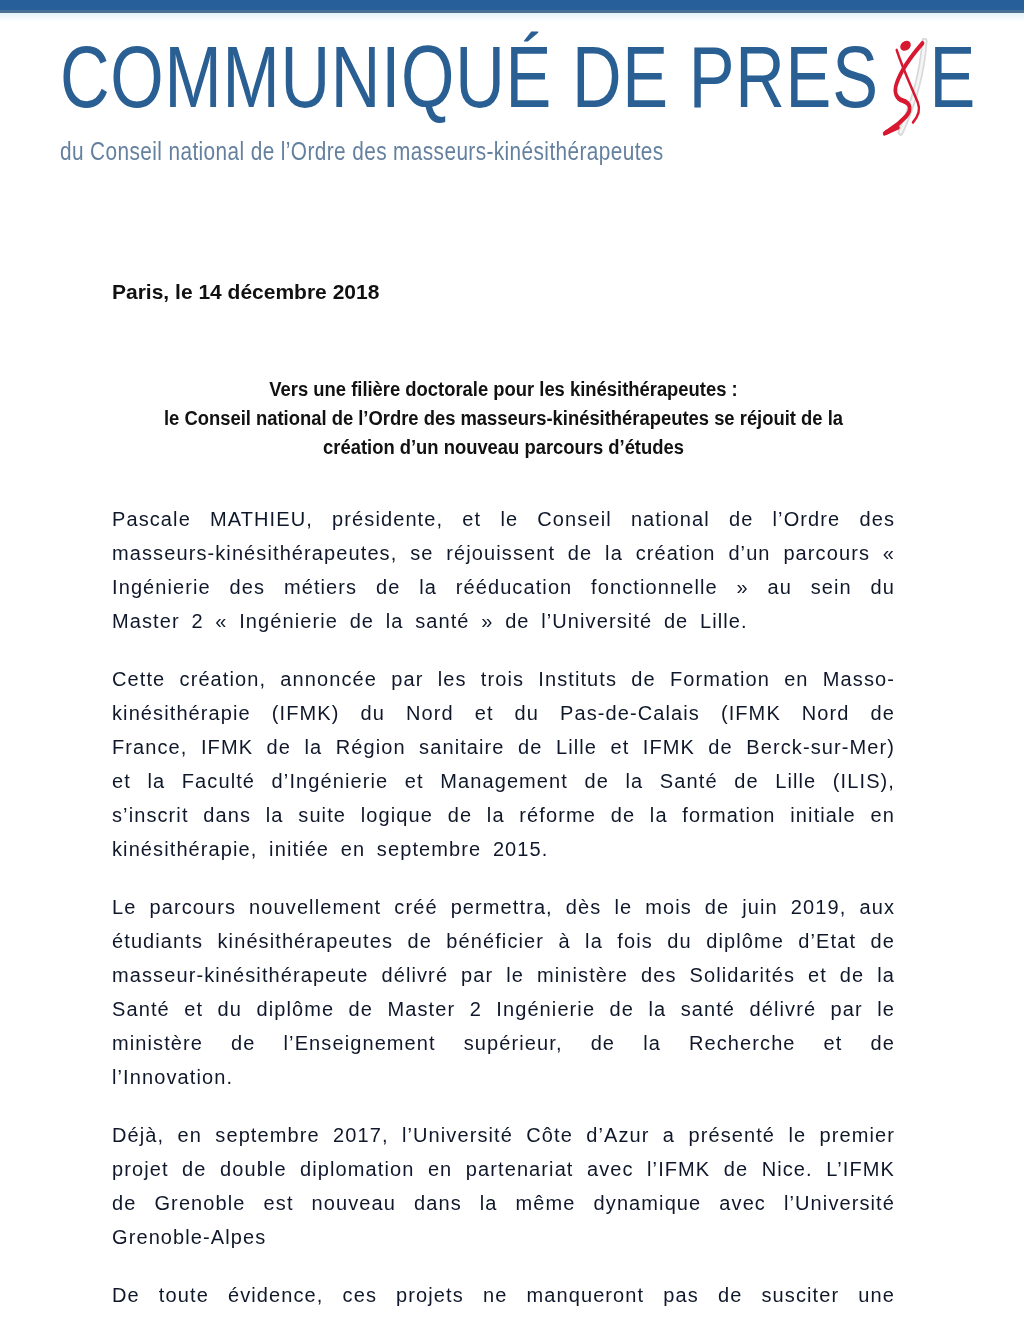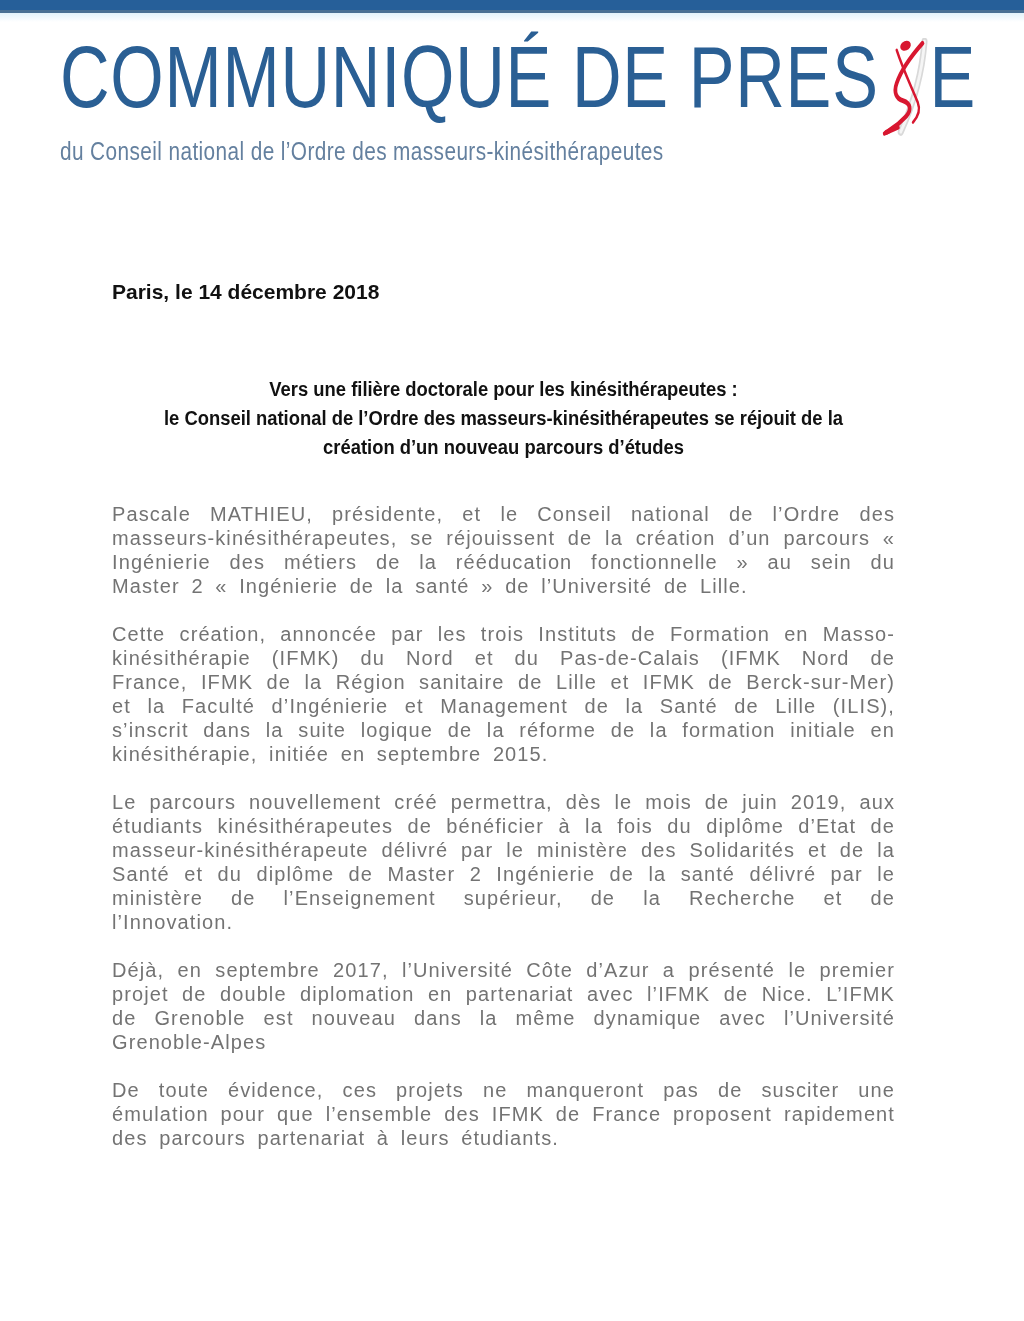--- a/index.html
+++ b/index.html
@@ -38,23 +38,23 @@
     margin: 112px 0 0; line-height: 26px;
     text-align: left; font-weight: bold; font-size: 21px; color: #111;
   }
   .headline {
     margin: 70px 0 0; font-size: 20px; font-weight: bold;
     line-height: 29px; text-align: center; color: #111;
     transform: scaleX(0.92); transform-origin: center top;
   }
   .headline .hl { display: block; white-space: nowrap; }
   .para {
-    font-size: 20px; line-height: 24px; text-align: justify;
+    font-size: 20px; line-height: 34px; text-align: justify;
     letter-spacing: 1.1px; word-spacing: 5px;
-    margin: 24px 0 0; color: #737373;
+    margin: 24px 0 0; color: #0f172a;
   }
   .para.first { margin-top: 40px; }
 </style>
 </head>
 <body>
 
 <div class="sheet">
 
   <div class="topbar"></div>
   <div class="topbar-glow"></div>

